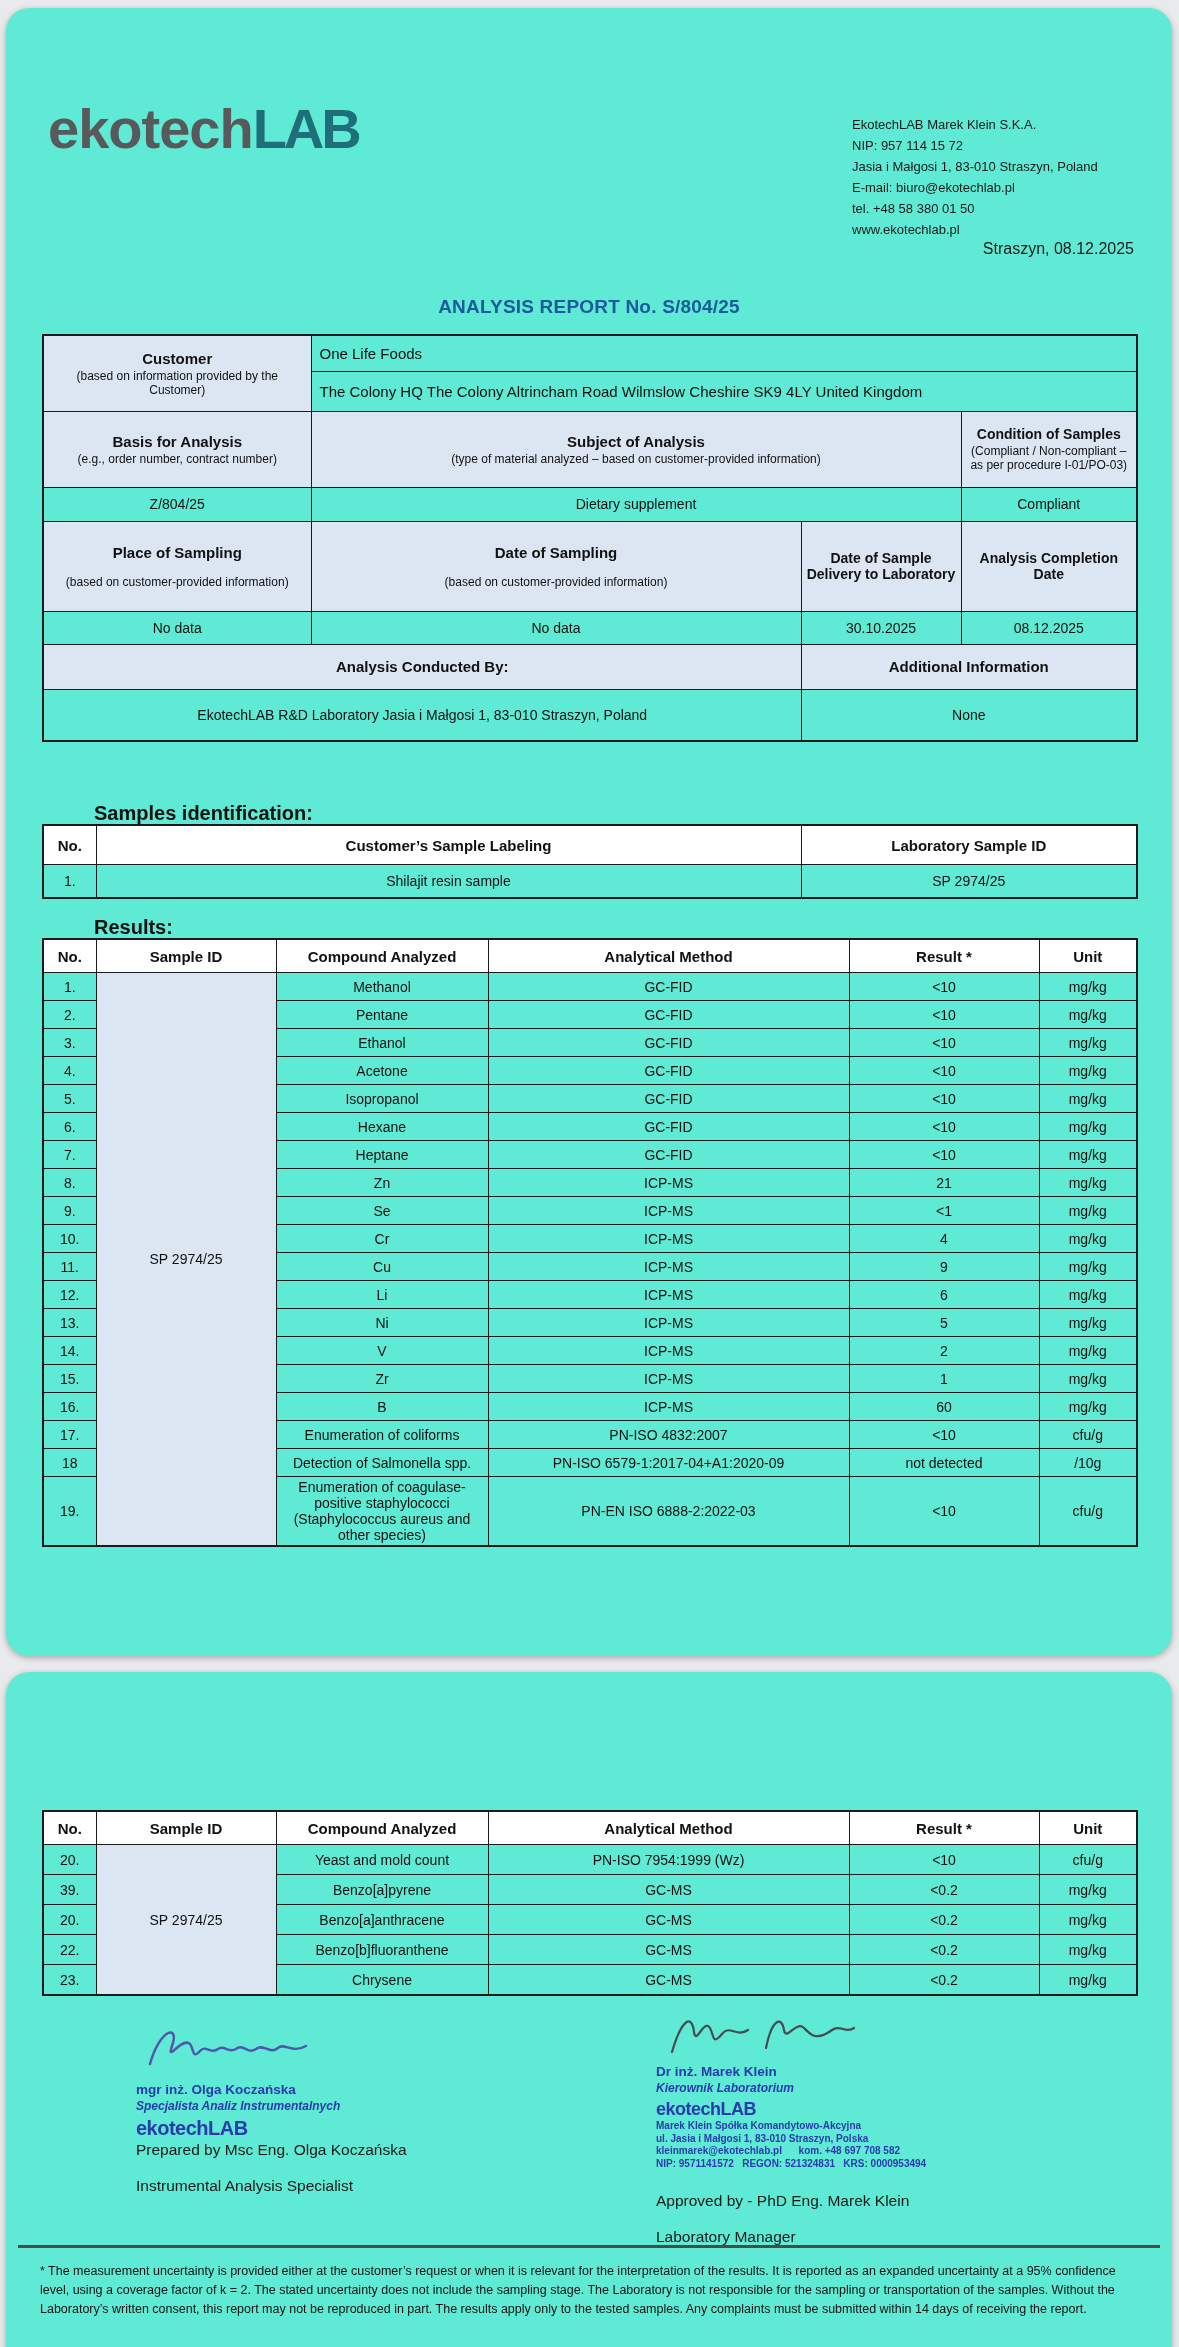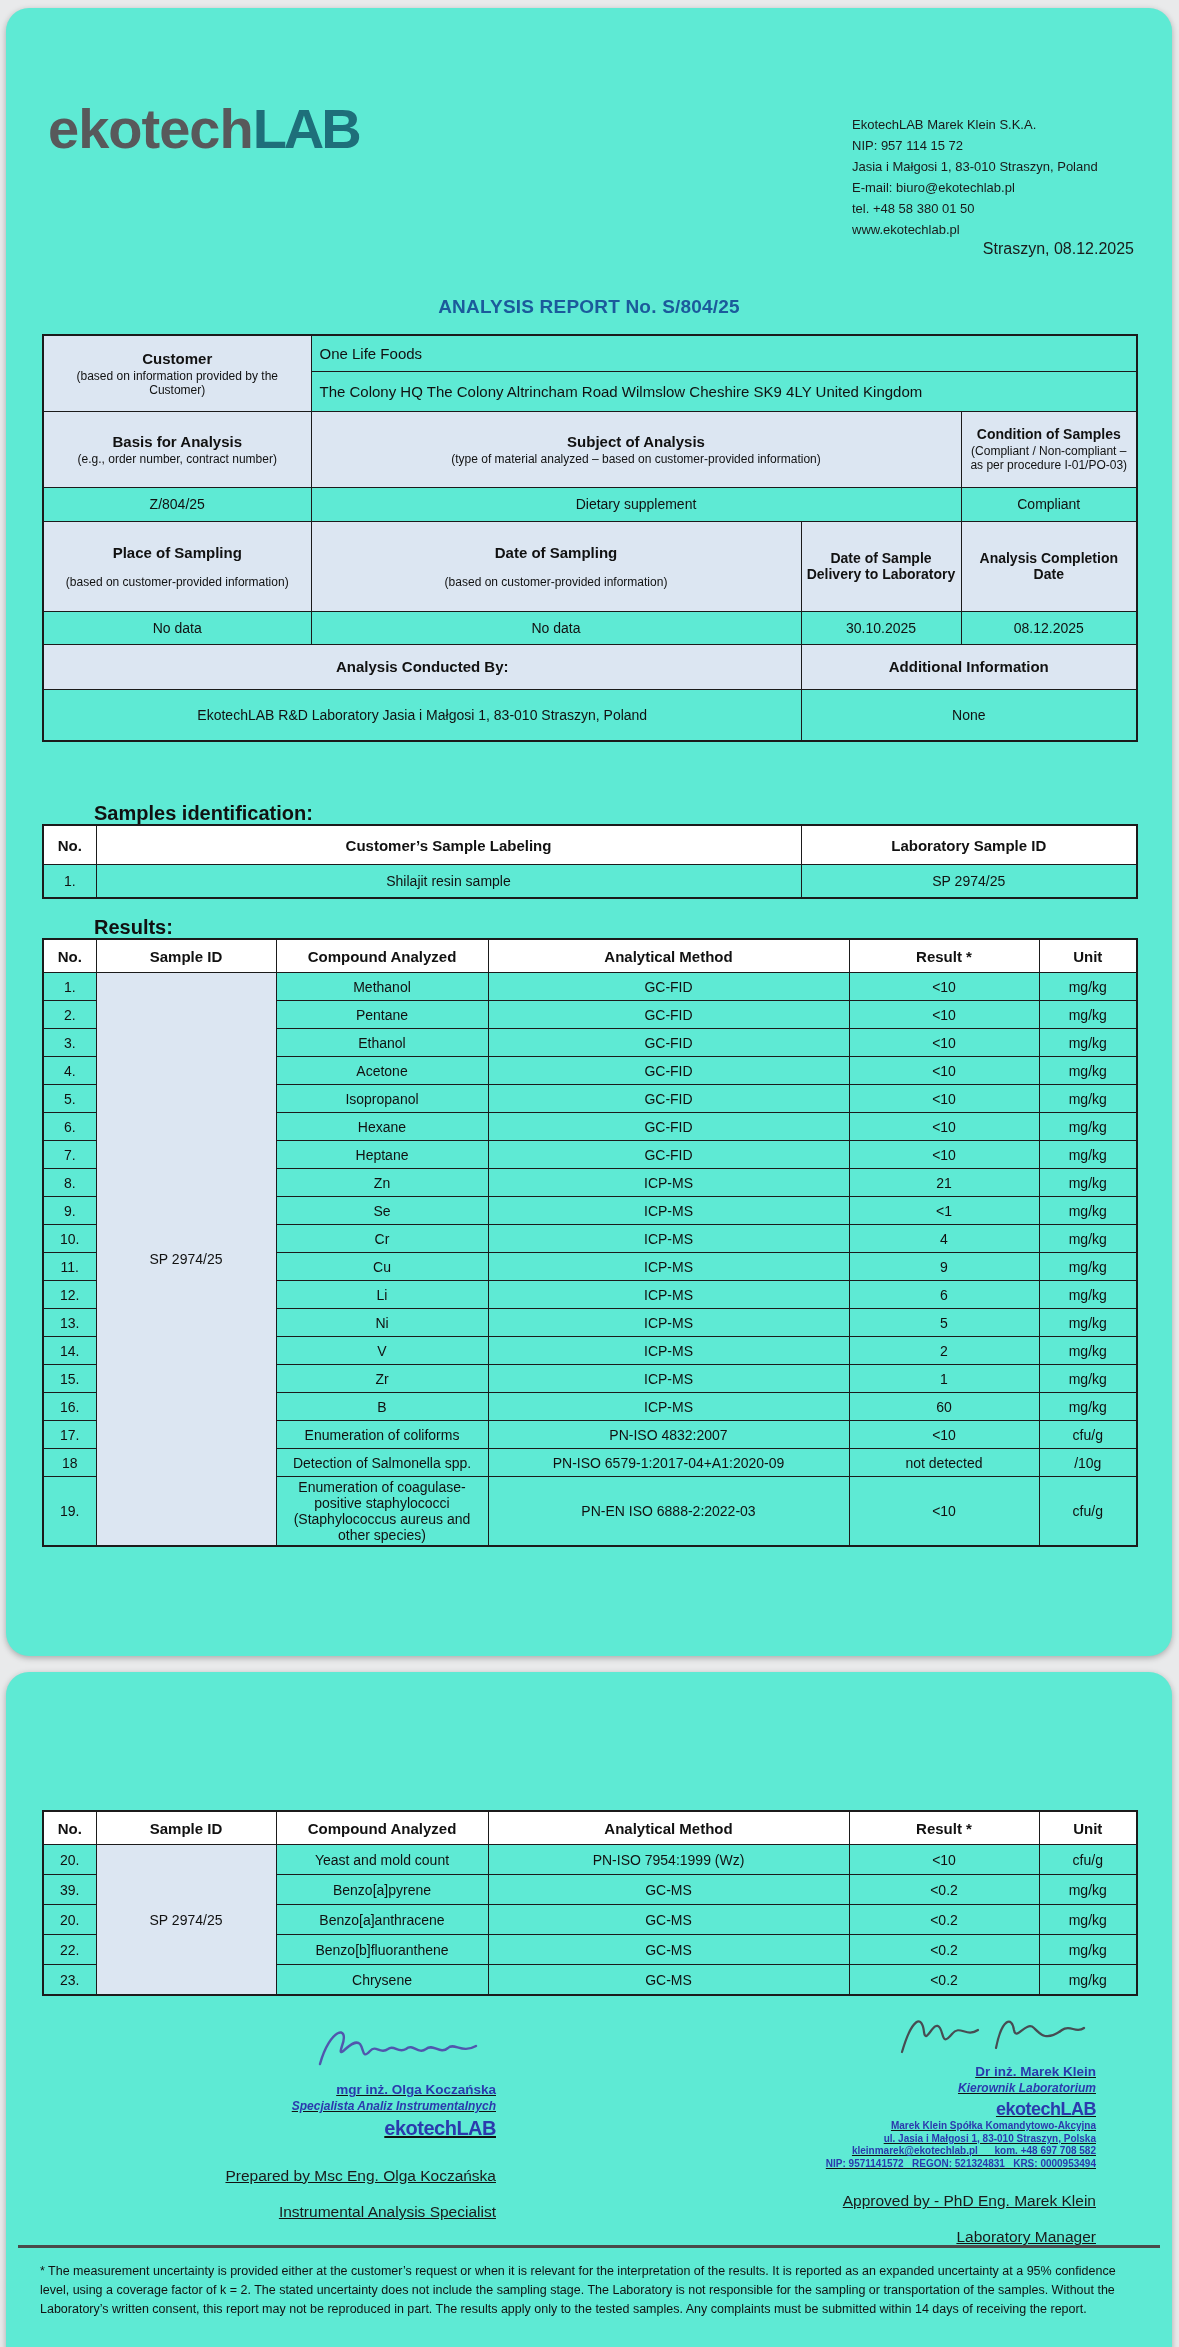--- a/index.html
+++ b/index.html
@@ -40,29 +40,29 @@
   #samples-table td{height:28px;}
   #results-heading{top:908px;}
   #results-table{position:absolute;top:930px;left:36px;width:1094px;}
   #results-table th{height:28px;}
   #results-table tbody td{height:23px;}
   #p2-results-table{position:absolute;top:138px;left:36px;width:1094px;}
   #p2-results-table th{height:28px;}
   #p2-results-table tbody td{height:25px;}
 
   
-  .sig-block{position:absolute;text-align:right;text-decoration:underline;}
+  .sig-block{position:absolute;text-align:left;}
   #sig-left{top:348px;left:130px;width:360px;}
   #sig-right{top:336px;left:650px;width:440px;}
   .stamp{color:#2b3aad;line-height:1.25;}
   .stamp .n{font-weight:bold;font-size:13.5px;display:block;}
   .stamp .r{font-style:italic;font-weight:bold;font-size:12px;display:block;}
   .stamp .logo-sm{font-weight:bold;font-size:20px;display:block;letter-spacing:-.5px;margin-top:2px;}
   .stamp .f{font-size:10px;display:block;white-space:pre-wrap;font-weight:bold;}
-  .sig-caption{font-size:15.5px;color:#1a1a1a;margin-top:26px;display:block;}
+  .sig-caption{font-size:15.5px;color:#1a1a1a;display:block;}
   .sig-caption2{font-size:15.5px;color:#1a1a1a;margin-top:18px;display:block;}
 
   .divider{position:absolute;top:573px;left:12px;width:1142px;height:0;border-top:3px solid #4a4a4a;}
   .footnote{position:absolute;top:590px;left:34px;width:1106px;font-size:12.5px;line-height:19px;color:#111;}
 </style>
 </head>
 <body>
 
 <div class="page" id="page1">
 

